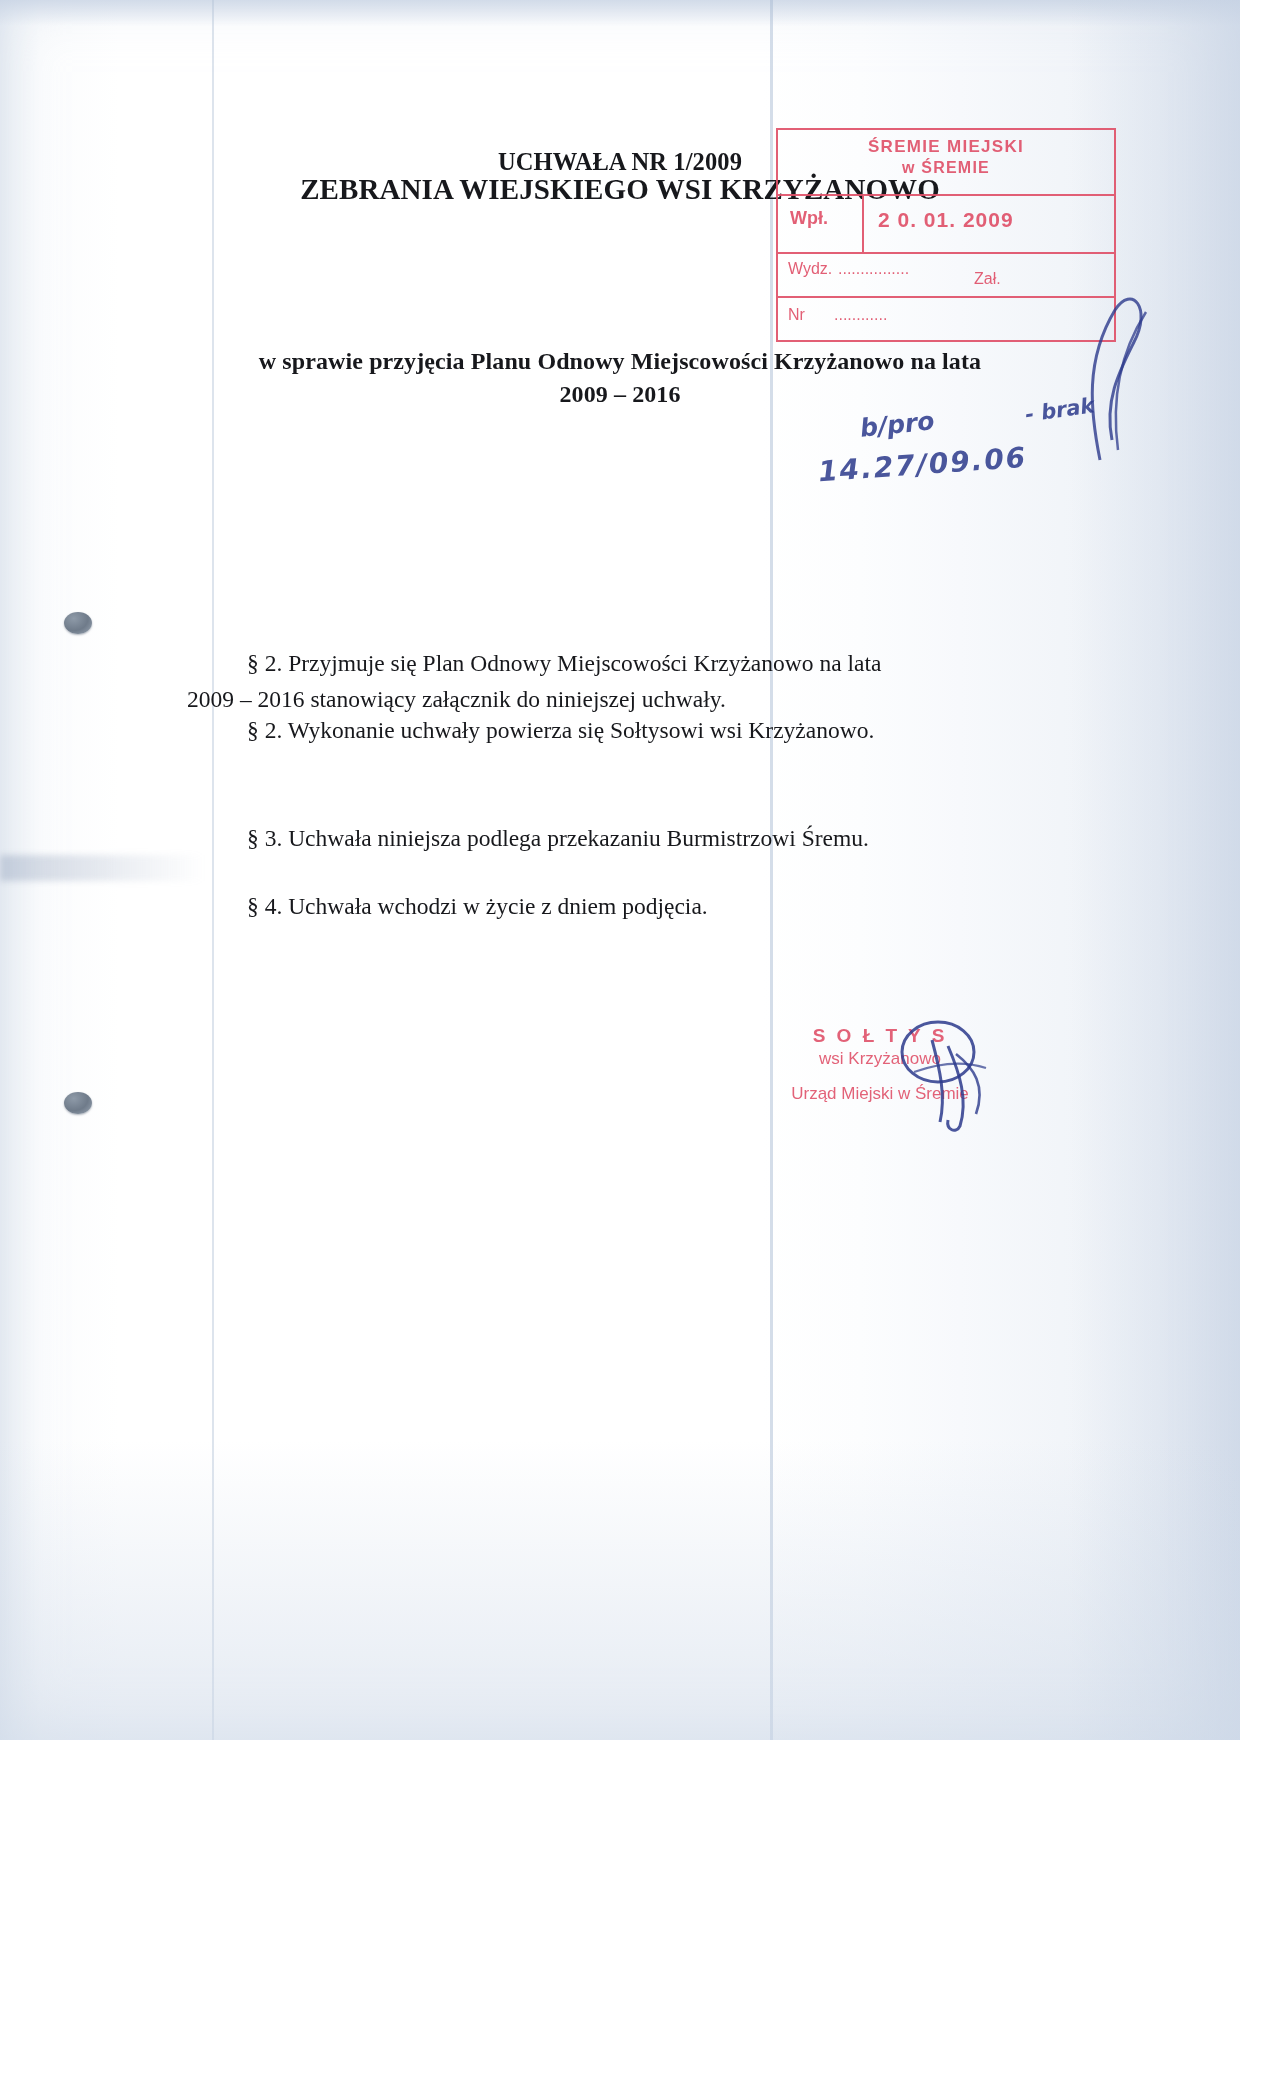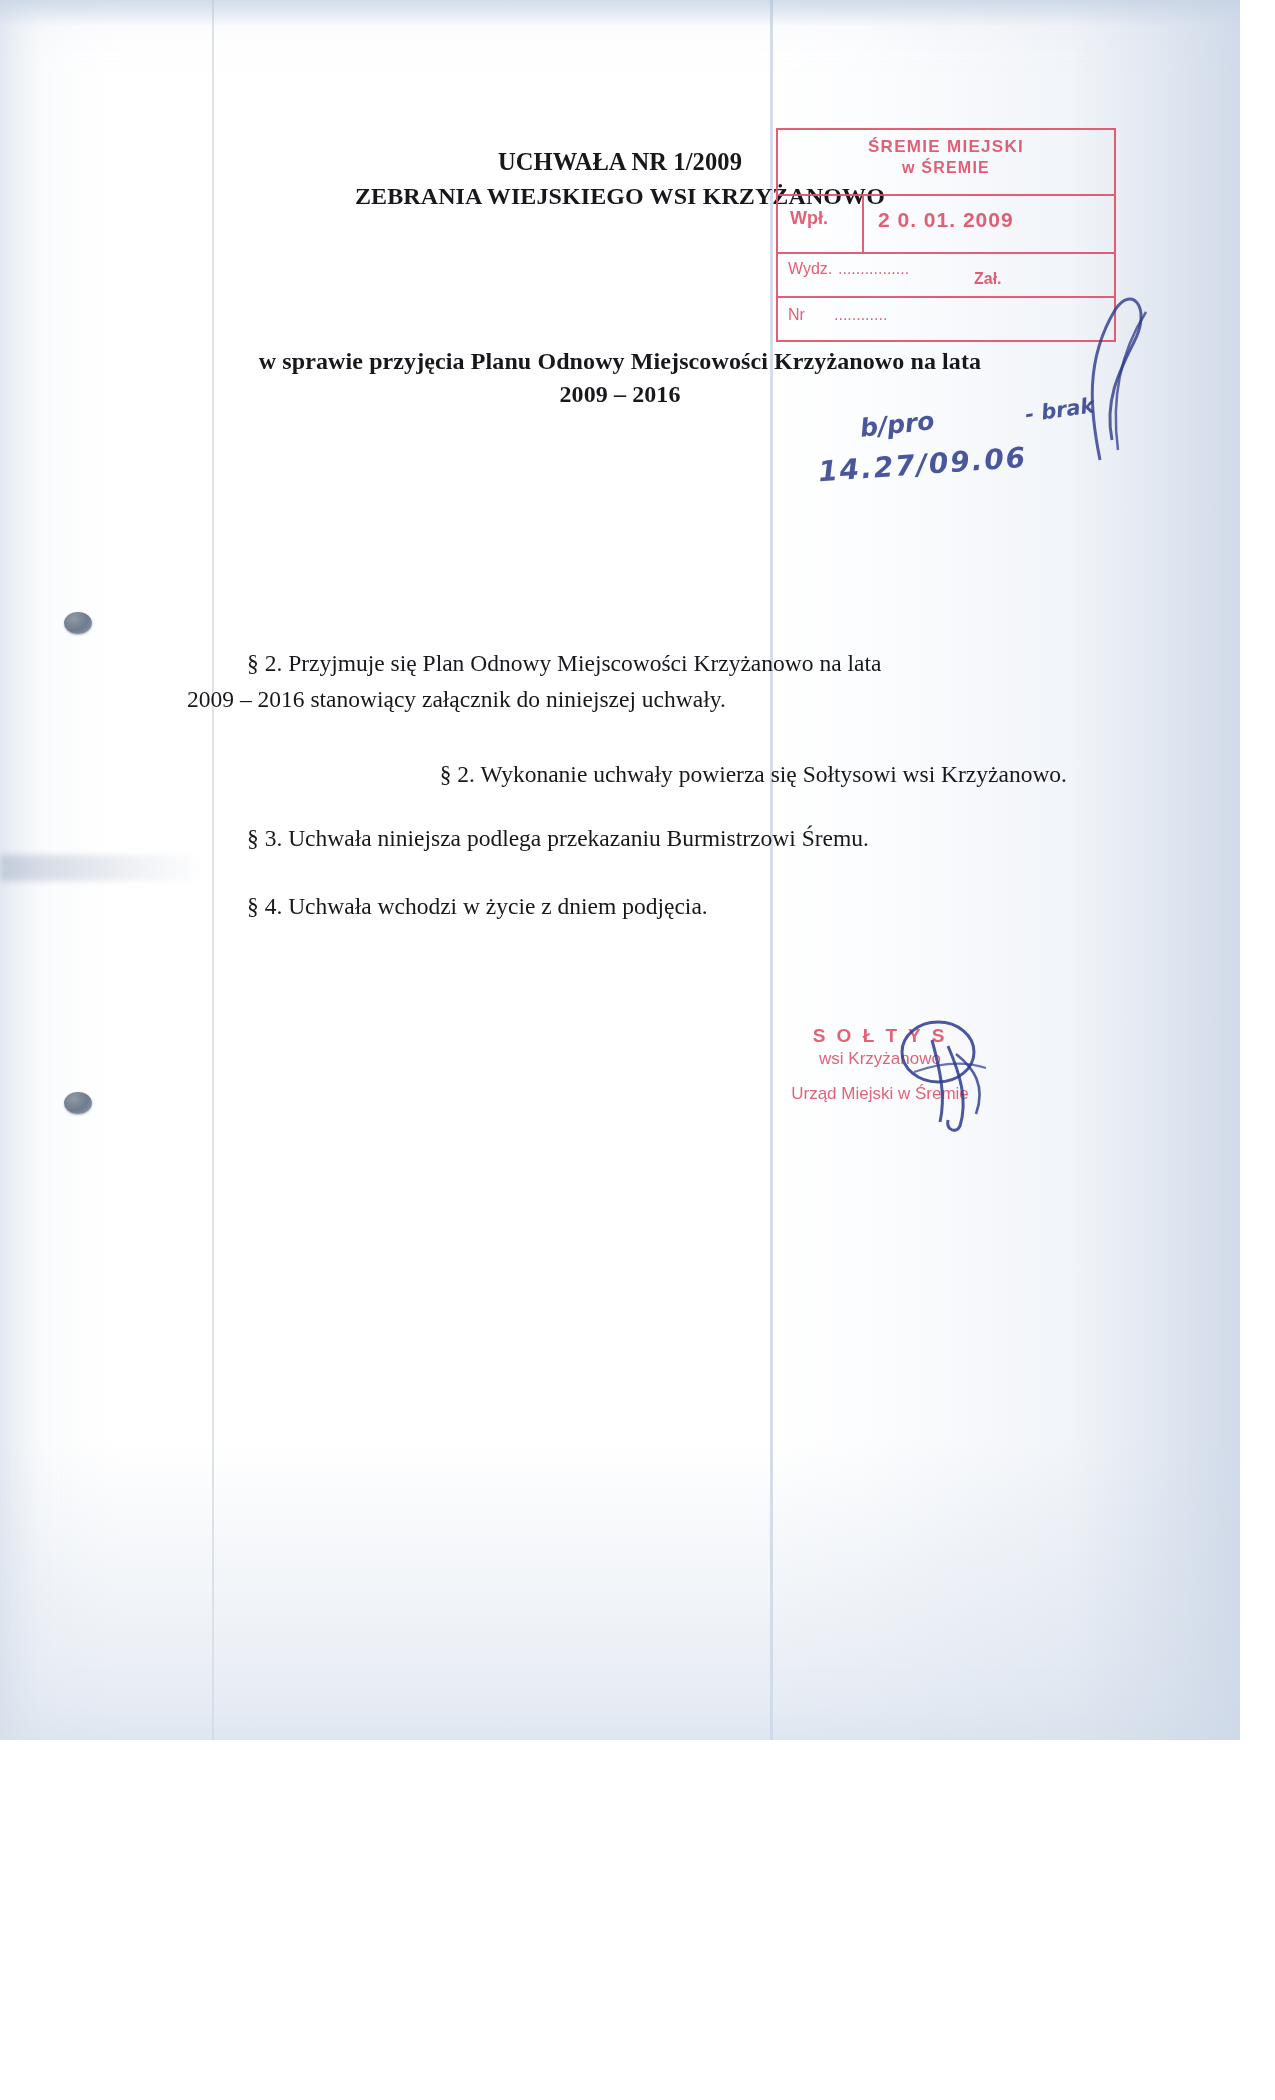--- a/index.html
+++ b/index.html
@@ -95,29 +95,29 @@
     position: absolute;
     font-size: 23.5px;
     line-height: 32px;
     letter-spacing: .1px;
     white-space: pre;
   }
   .center { text-align: center; width: 1000px; left: 120px; }
   .b { font-weight: bold; }
 
   .t1 { top: 146px; font-size: 24.5px; }
-  .t2 { top: 180px; font-size: 24px; font-family: Liberation Serif, serif; }
+  .t2 { top: 173px; font-size: 29px; font-family: Liberation Serif, serif; }
   .t3 { top: 247px; font-size: 23.5px; }
   .t4 { top: 345px; font-size: 24px; }
   .t5 { top: 378px; font-size: 24px; }
 
   .p { position: absolute; left: 187px; width: 880px; font-size: 23.5px; line-height: 36px; }
   .p1 { top: 515px; }
   .p2 { top: 645px; }
-  .p3 { top: 756px; text-align: right; }
+  .p3 { top: 712px; }
   .p4 { top: 820px; }
   .p5 { top: 888px; }
   .indent { display: inline-block; width: 60px; }
 
   
   #stamp {
     position: absolute;
     left: 776px;
     top: 128px;
     width: 336px;
@@ -157,21 +157,21 @@
     border-left: 2px solid #e0526a;
   }
   #stamp .lbl {
     position: absolute;
     font-size: 18px;
     font-weight: bold;
   }
   #stamp .lbl-wpl { left: 12px; top: 78px; }
   #stamp .lbl-date { left: 100px; top: 78px; font-size: 21px; letter-spacing: 1px; font-weight: bold; }
   #stamp .lbl-wydz { left: 10px; top: 130px; font-size: 16px; font-weight: normal; }
-  #stamp .lbl-zal { left: 196px; top: 140px; font-size: 16px; font-weight: bold; }
+  #stamp .lbl-zal { left: 196px; top: 140px; font-size: 16px; font-weight: normal; }
   #stamp .lbl-nr { left: 10px; top: 176px; font-size: 16px; font-weight: normal; }
   #stamp .dots { position: absolute; font-size: 16px; }
   #stamp .d1 { left: 60px; top: 130px; }
   #stamp .d2 { left: 56px; top: 176px; }
 
   
   .ink {
     position: absolute;
     color: #2c3a8c;
     font-family: "DejaVu Sans", sans-serif;

